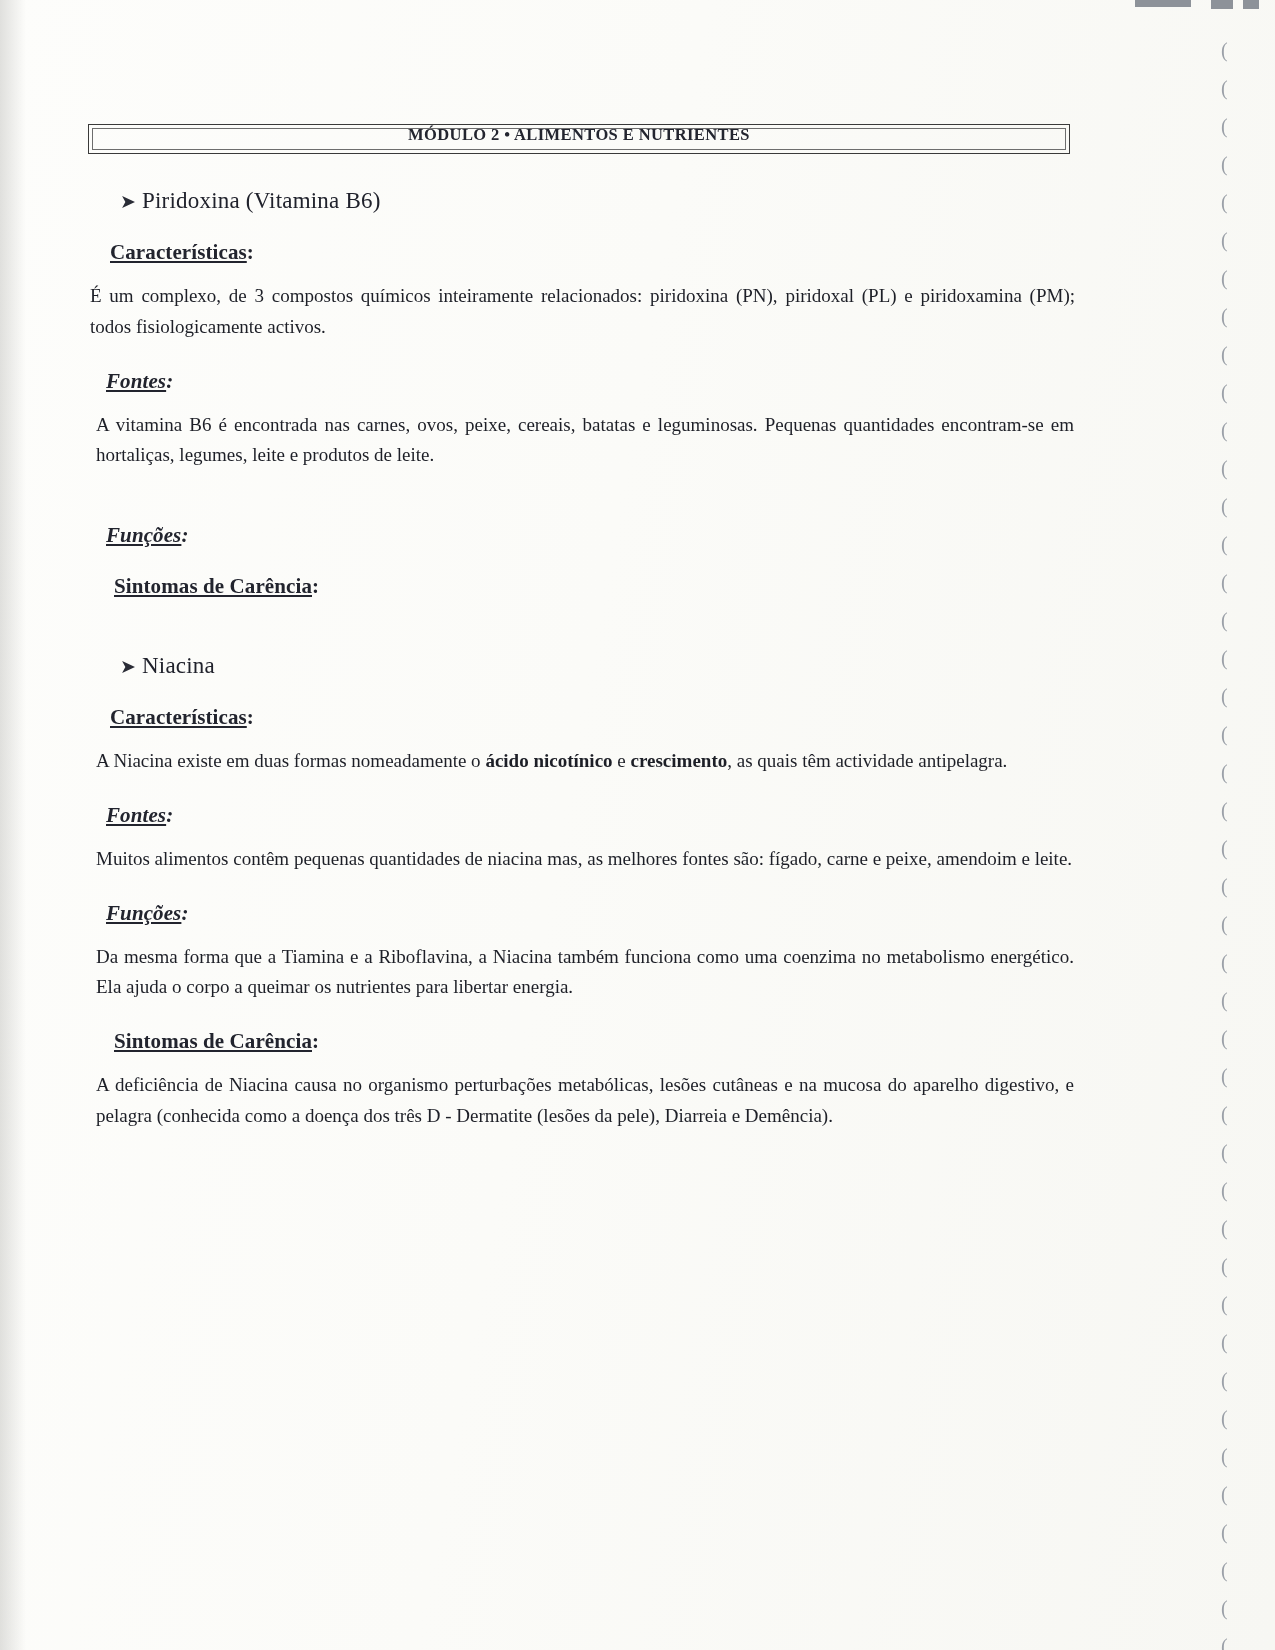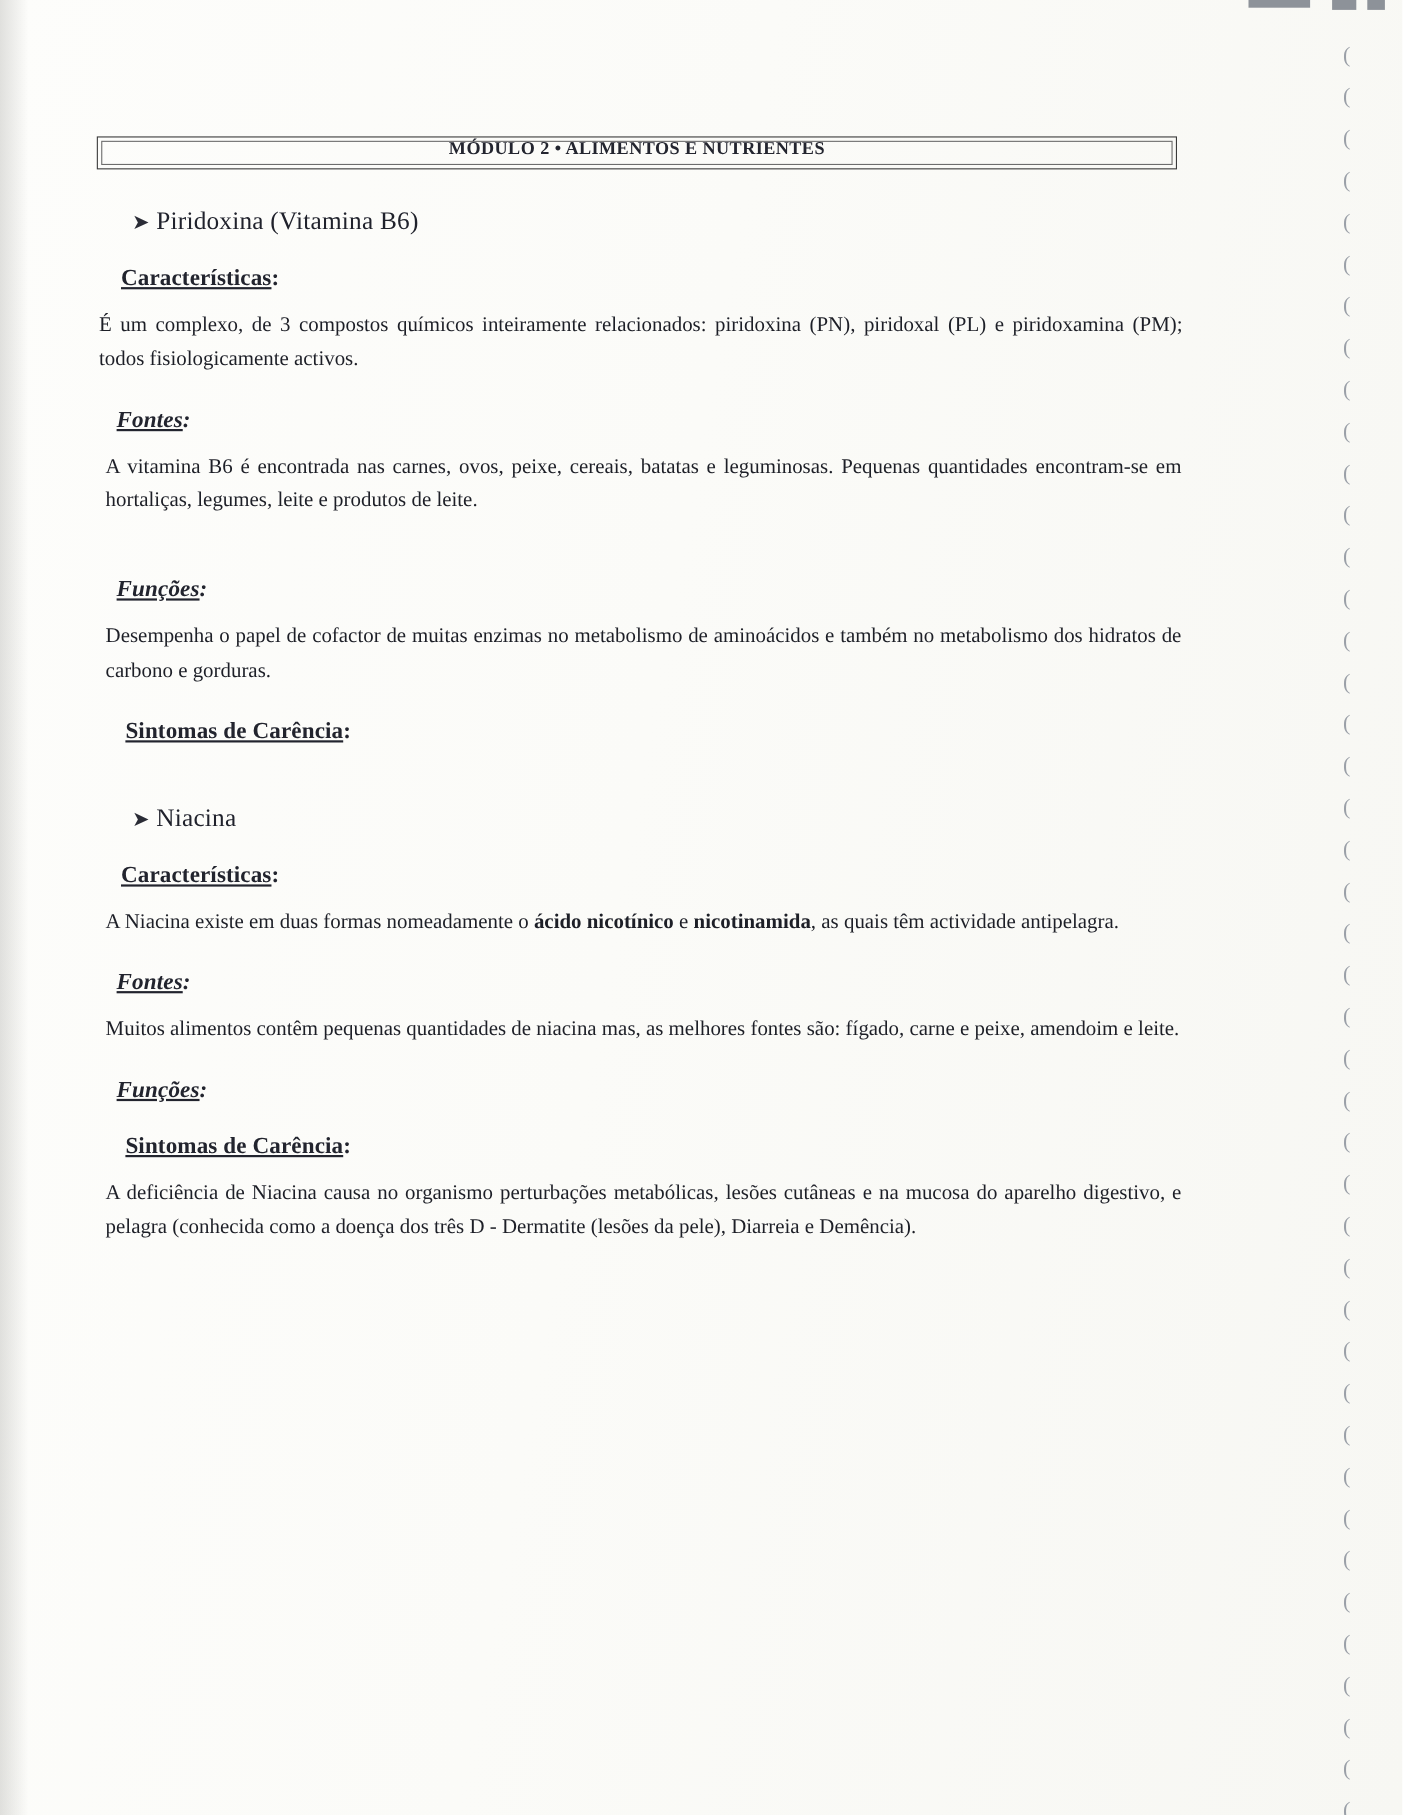--- a/index.html
+++ b/index.html
@@ -228,45 +228,45 @@
     <div class="sub-head indent0">
       <span class="u">Fontes</span><span>:</span>
     </div>
     <p class="para i1">A vitamina B6 é encontrada nas carnes, ovos, peixe, cereais, batatas e leguminosas. Pequenas quantidades encontram-se em hortaliças, legumes, leite e produtos de leite.</p>
 
     <div class="gap-m"></div>
 
     <div class="sub-head indent0">
       <span class="u">Funções</span><span>:</span>
     </div>
-    <p class="para i1">Desempenha o papel de cofactor de muitas enzimas no metabolismo de aminoácidos e também no metabolismo dos hidratos de carbono e gorduras.</p>
 
     <div class="sub-head indent2">
       <span class="u">Sintomas de Carência</span><span>:</span>
     </div>
 
     <div class="gap-l"></div>
 
     <div class="bullet-head">
       <span class="arrow">➤</span><span>Niacina</span>
     </div>
 
     <div class="sub-head indent1">
       <span class="u">Características</span><span>:</span>
     </div>
-    <p class="para i1"><span>A Niacina existe em duas formas nomeadamente o </span><b class="bold">ácido nicotínico</b><span> e </span><b class="bold">nicotinamida</b><span>, as quais têm actividade antipelagra.</span></p>
+    <p class="para i1"><span>A Niacina existe em duas formas nomeadamente o </span><b class="bold">ácido nicotínico</b><span> e </span><b class="bold">crescimento</b><span>, as quais têm actividade antipelagra.</span></p>
 
     <div class="sub-head indent0">
       <span class="u">Fontes</span><span>:</span>
     </div>
     <p class="para i1">Muitos alimentos contêm pequenas quantidades de niacina mas, as melhores fontes são: fígado, carne e peixe, amendoim e leite.</p>
 
     <div class="sub-head indent0">
       <span class="u">Funções</span><span>:</span>
     </div>
+    <p class="para i1">Da mesma forma que a Tiamina e a Riboflavina, a Niacina também funciona como uma coenzima no metabolismo energético. Ela ajuda o corpo a queimar os nutrientes para libertar energia.</p>
 
     <div class="sub-head indent2">
       <span class="u">Sintomas de Carência</span><span>:</span>
     </div>
     <p class="para i1">A deficiência de Niacina causa no organismo perturbações metabólicas, lesões cutâneas e na mucosa do aparelho digestivo, e pelagra (conhecida como a doença dos três D - Dermatite (lesões da pele), Diarreia e Demência).</p>
 
   </div>
 </div>
 
 </body></html>

